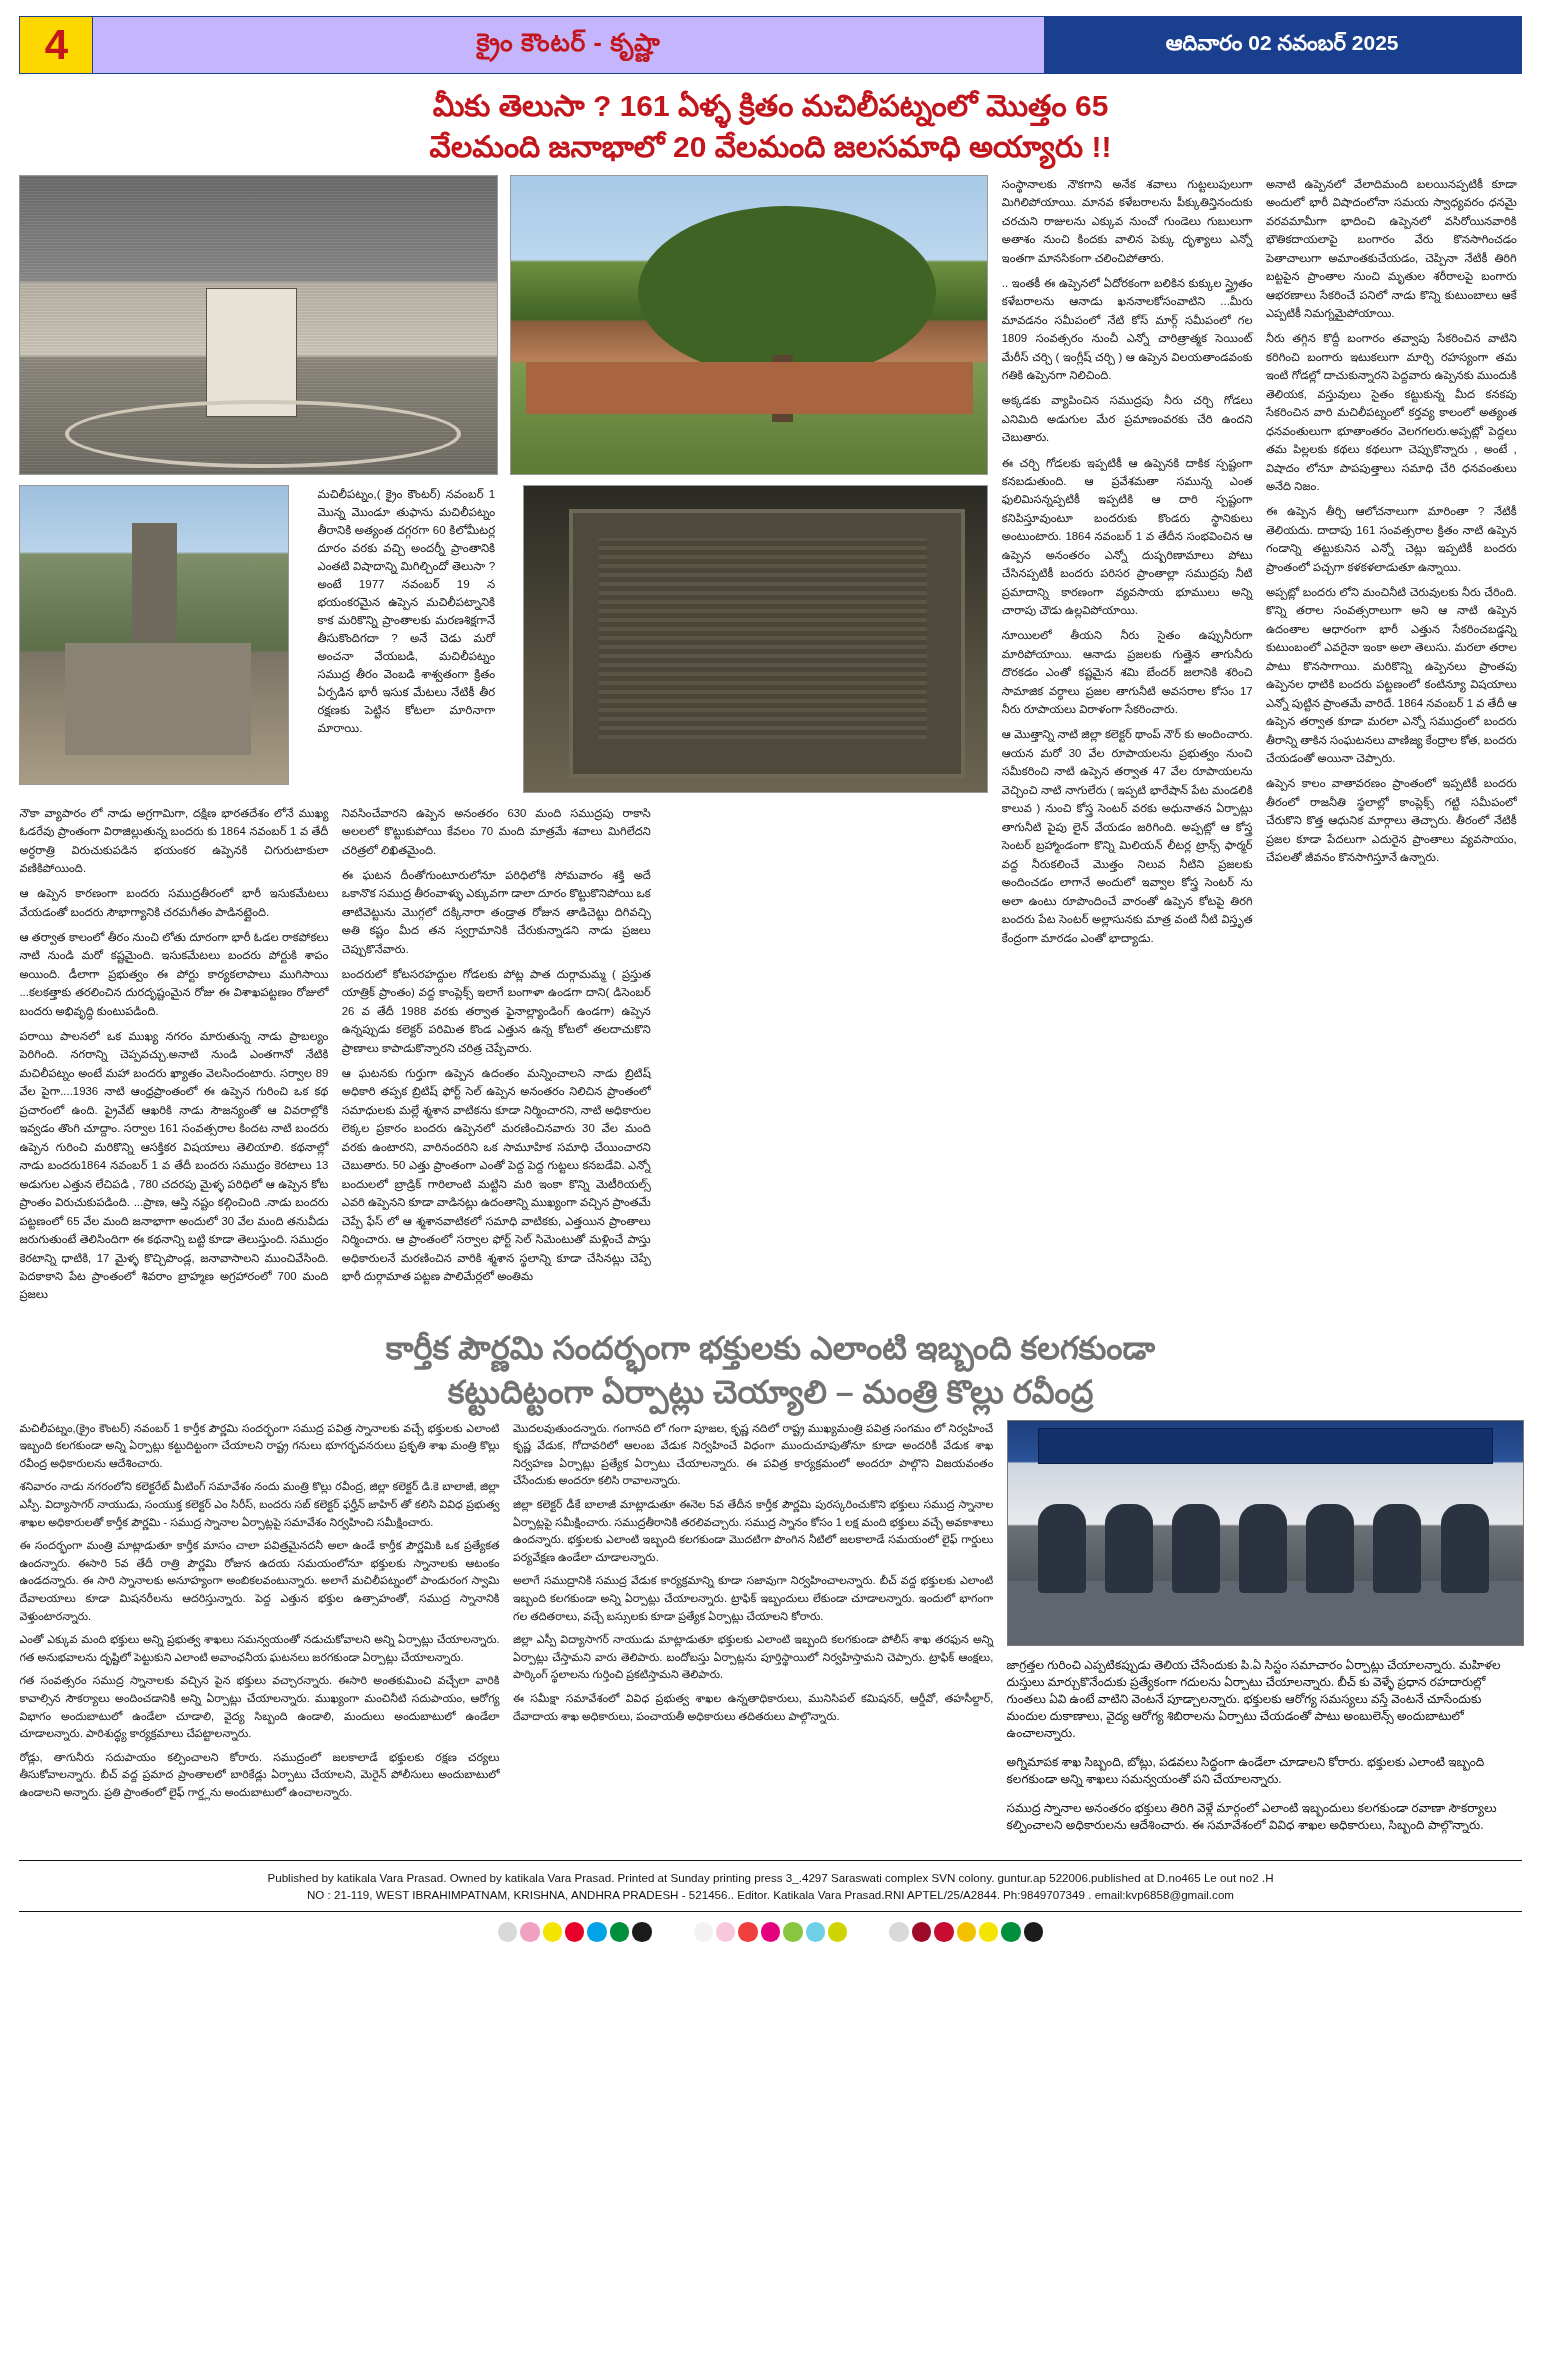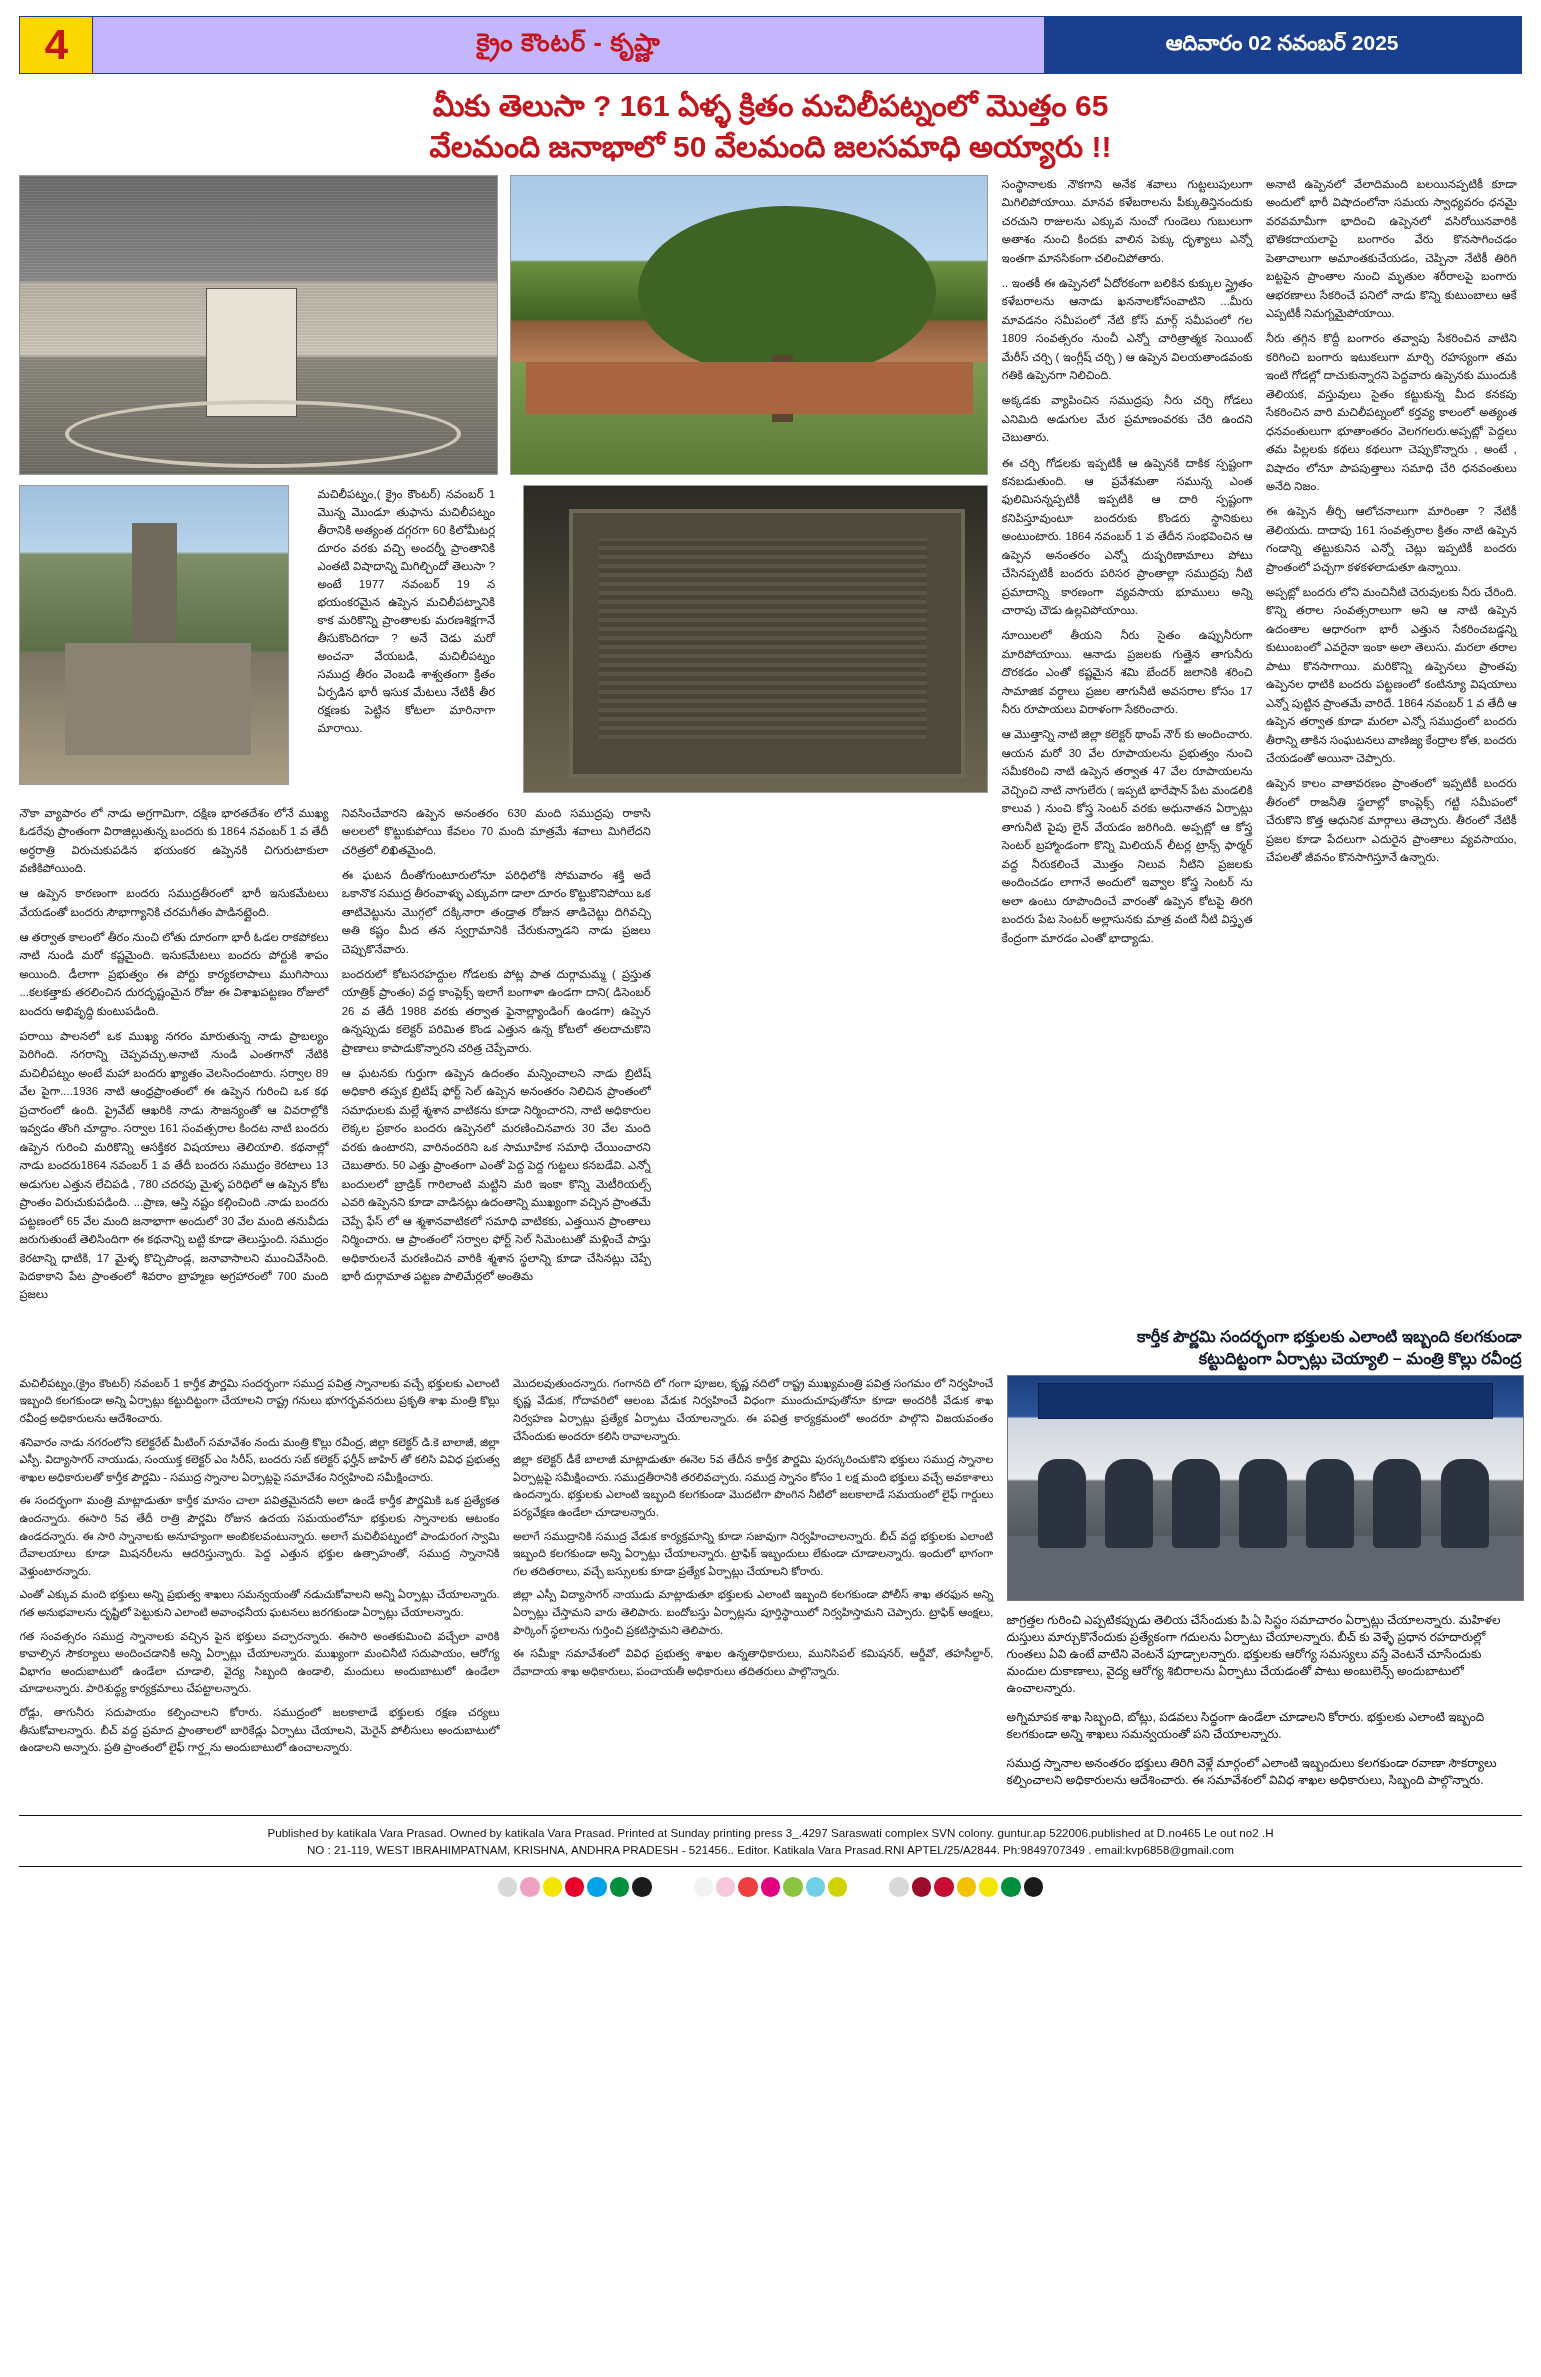--- a/index.html
+++ b/index.html
@@ -41,21 +41,21 @@
 
   
   .textcols{display:flex;gap:13.4px;margin-top:10.4px;}
   .tcol{width:309px;font-size:11.4px;line-height:1.62;text-align:justify;color:#111;}
   .tcol p{margin:0 0 6.7px 0;}
   .rsplit{display:flex;gap:13.4px;}
   .rsplit .rc{width:251px;font-size:11.4px;line-height:1.62;text-align:justify;}
   .rsplit .rc p{margin:0 0 6.7px 0;}
 
   
-  .sec2-head{margin:15px 19.4px 4.5px 19.4px;text-align:right;color:#0f172a;font-size:16px;font-weight:bold;line-height:1.4;}
+  .sec2-head{margin:15px 19.4px 4.5px 19.4px;text-align:center;color:#737373;font-size:32px;font-weight:bold;line-height:1.4;}
   .lower{display:flex;margin:4.5px 19.4px 0 19.4px;gap:13.4px;align-items:flex-start;}
   .lcol{width:481px;font-size:11px;line-height:1.6;text-align:justify;}
   .lcol p{margin:0 0 6px 0;}
   .lower-right{width:515px;}
   .ph5{width:515px;height:224px;background:
       linear-gradient(#1d3f7e 0%,#2b5398 18%,#cfd6df 19%,#e7e9ec 46%,#6b6f76 47%,#3a3f46 100%);border:0.7px solid #777;position:relative;overflow:hidden;}
   .ph5 .banner{position:absolute;top:7.5px;left:30px;right:30px;height:34px;background:#14306b;border:0.7px solid #0c1f48;}
   .ph5 .banner span{color:#fff;font-size:8.2px;display:block;text-align:center;line-height:34px;letter-spacing:0.4px;}
   .ph5 .table{position:absolute;bottom:0;left:0;right:0;height:64px;background:#5f6670;}
   .ph5 .person{position:absolute;bottom:52px;width:48px;height:89px;background:#2c3340;border-radius:19.4px 19.4px 4.5px 4.5px;}
@@ -74,21 +74,21 @@
   <div class="masthead">
     <div class="mast-num">4</div>
     <div class="mast-mid">
       <span>క్రైం కౌంటర్ - కృష్ణా</span>
     </div>
     <div class="mast-right">ఆదివారం  02 నవంబర్ 2025</div>
   </div>
 
   <div class="headline">
     <div>మీకు తెలుసా ? 161 ఏళ్ళ క్రితం మచిలీపట్నంలో మొత్తం 65</div>
-    <div>వేలమంది జనాభాలో  50 వేలమంది జలసమాధి అయ్యారు !!</div>
+    <div>వేలమంది జనాభాలో  20 వేలమంది జలసమాధి అయ్యారు !!</div>
   </div>
 
   <div class="main">
 
     <div class="col-left">
 
       <div class="photo-row">
         <div class="photo ph1">
           <div class="ph-grain"></div>
           <div class="ph-shape" style="left:186px;top:112px;width:89px;height:127px;background:#e8e2d6;border:1.5px solid #55524b;"></div>

